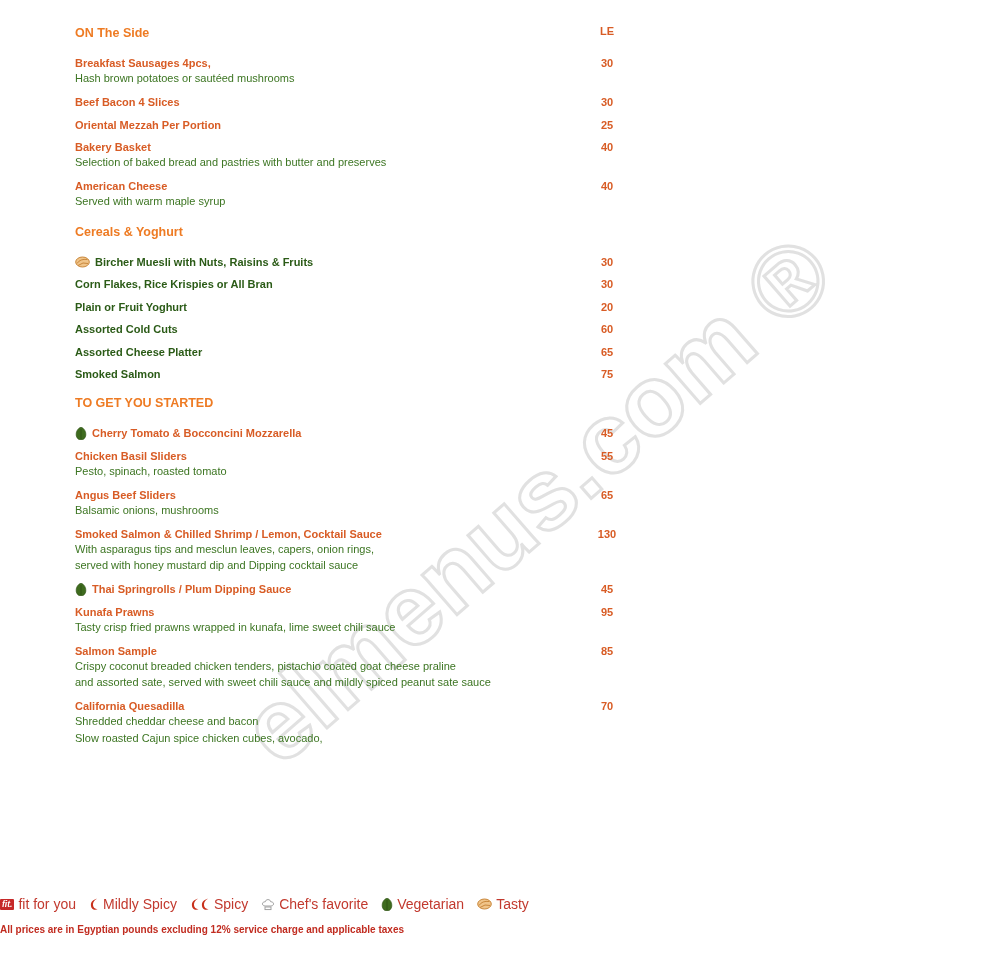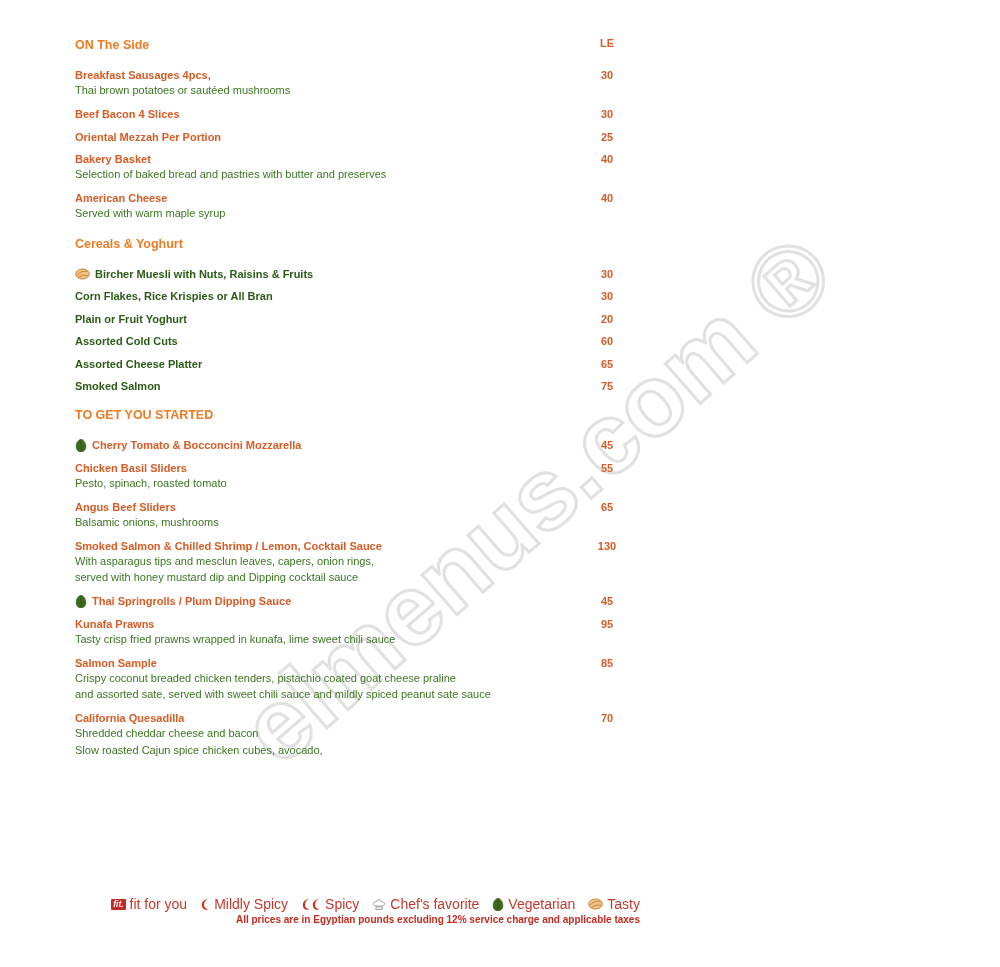--- a/index.html
+++ b/index.html
@@ -7,61 +7,61 @@
   body { font-family:"Liberation Sans", sans-serif; }
   .page { position:relative; width:1000px; height:967px; background:#ffffff; overflow:hidden; }
 
   .watermark {
     position:absolute; left:168px; top:428px; width:724px; height:154px;
     line-height:154px; font-size:100px; font-weight:bold; white-space:nowrap;
     color:rgba(255,255,255,0.85); -webkit-text-stroke:3px #e1e1e1;
     transform:rotate(-41deg); z-index:0; user-select:none;
   }
 
-  .content { position:absolute; left:75px; top:36px; width:537px; z-index:1; }
+  .content { position:absolute; left:75px; top:24px; width:537px; z-index:1; }
 
   .menu-section { margin-bottom:13px; }
   .section-header { position:relative; margin-bottom:15px; line-height:15px; }
   .section-title { font-size:12.5px; font-weight:bold; color:#EE7B23; }
 
   .menu-item { position:relative; margin-bottom:8.5px; }
   .item-title-line { display:flex; gap:5px; line-height:14px; min-height:14px; padding-right:50px; }
   .item-name { font-size:11px; font-weight:bold; color:#D85C25; }
   .item-name.green { color:#2B5B17; }
   .price {
     position:absolute; top:0; right:-17px; width:44px; text-align:center;
     font-size:11px; font-weight:bold; color:#D85C25; line-height:14px;
   }
   .item-desc { font-size:11px; color:#3C7522; line-height:16.5px; }
 
   .item-icon, .legend-icon { display:inline-flex; align-items:center; flex:none; }
 
   .footer { position:absolute; left:0; top:896px; width:640px; z-index:1;
-            display:flex; flex-direction:column; align-items:flex-end; }
+            display:flex; flex-direction:column; align-items:flex-start; }
   .legend-row { display:flex; align-items:center; gap:13px; }
   .legend-item { display:flex; align-items:center; gap:4px; }
   .legend-label { font-size:14px; color:#C2392E; white-space:nowrap; }
   .fit-badge { background:#C62828; color:#ffffff; font-size:8.5px; font-style:italic;
                font-weight:bold; padding:0 2px; border-radius:1px; line-height:11px; }
-  .footnote { margin-top:2px; font-size:10px; font-weight:bold; color:#C12C20; }
+  .footnote { margin-top:12px; font-size:10px; font-weight:bold; color:#C12C20; }
 </style>
 </head>
 <body>
 
 <div class="page">
   <div class="watermark">elmenus.com ®</div>
   <div class="content">
       <section class="menu-section">
         <div class="section-header"><span class="section-title">ON The Side</span><span class="price">LE</span></div>
         <div class="menu-item">
           <div class="item-title-line">
             <span class="item-name orange">Breakfast Sausages 4pcs,</span>
             <span class="price">30</span>
           </div>
-          <div class="item-desc">Thai brown potatoes or sautéed mushrooms</div>
+          <div class="item-desc">Hash brown potatoes or sautéed mushrooms</div>
         </div>
         <div class="menu-item">
           <div class="item-title-line">
             <span class="item-name orange">Beef Bacon 4 Slices</span>
             <span class="price">30</span>
           </div>
         </div>
         <div class="menu-item">
           <div class="item-title-line">
             <span class="item-name orange">Oriental Mezzah Per Portion</span>

